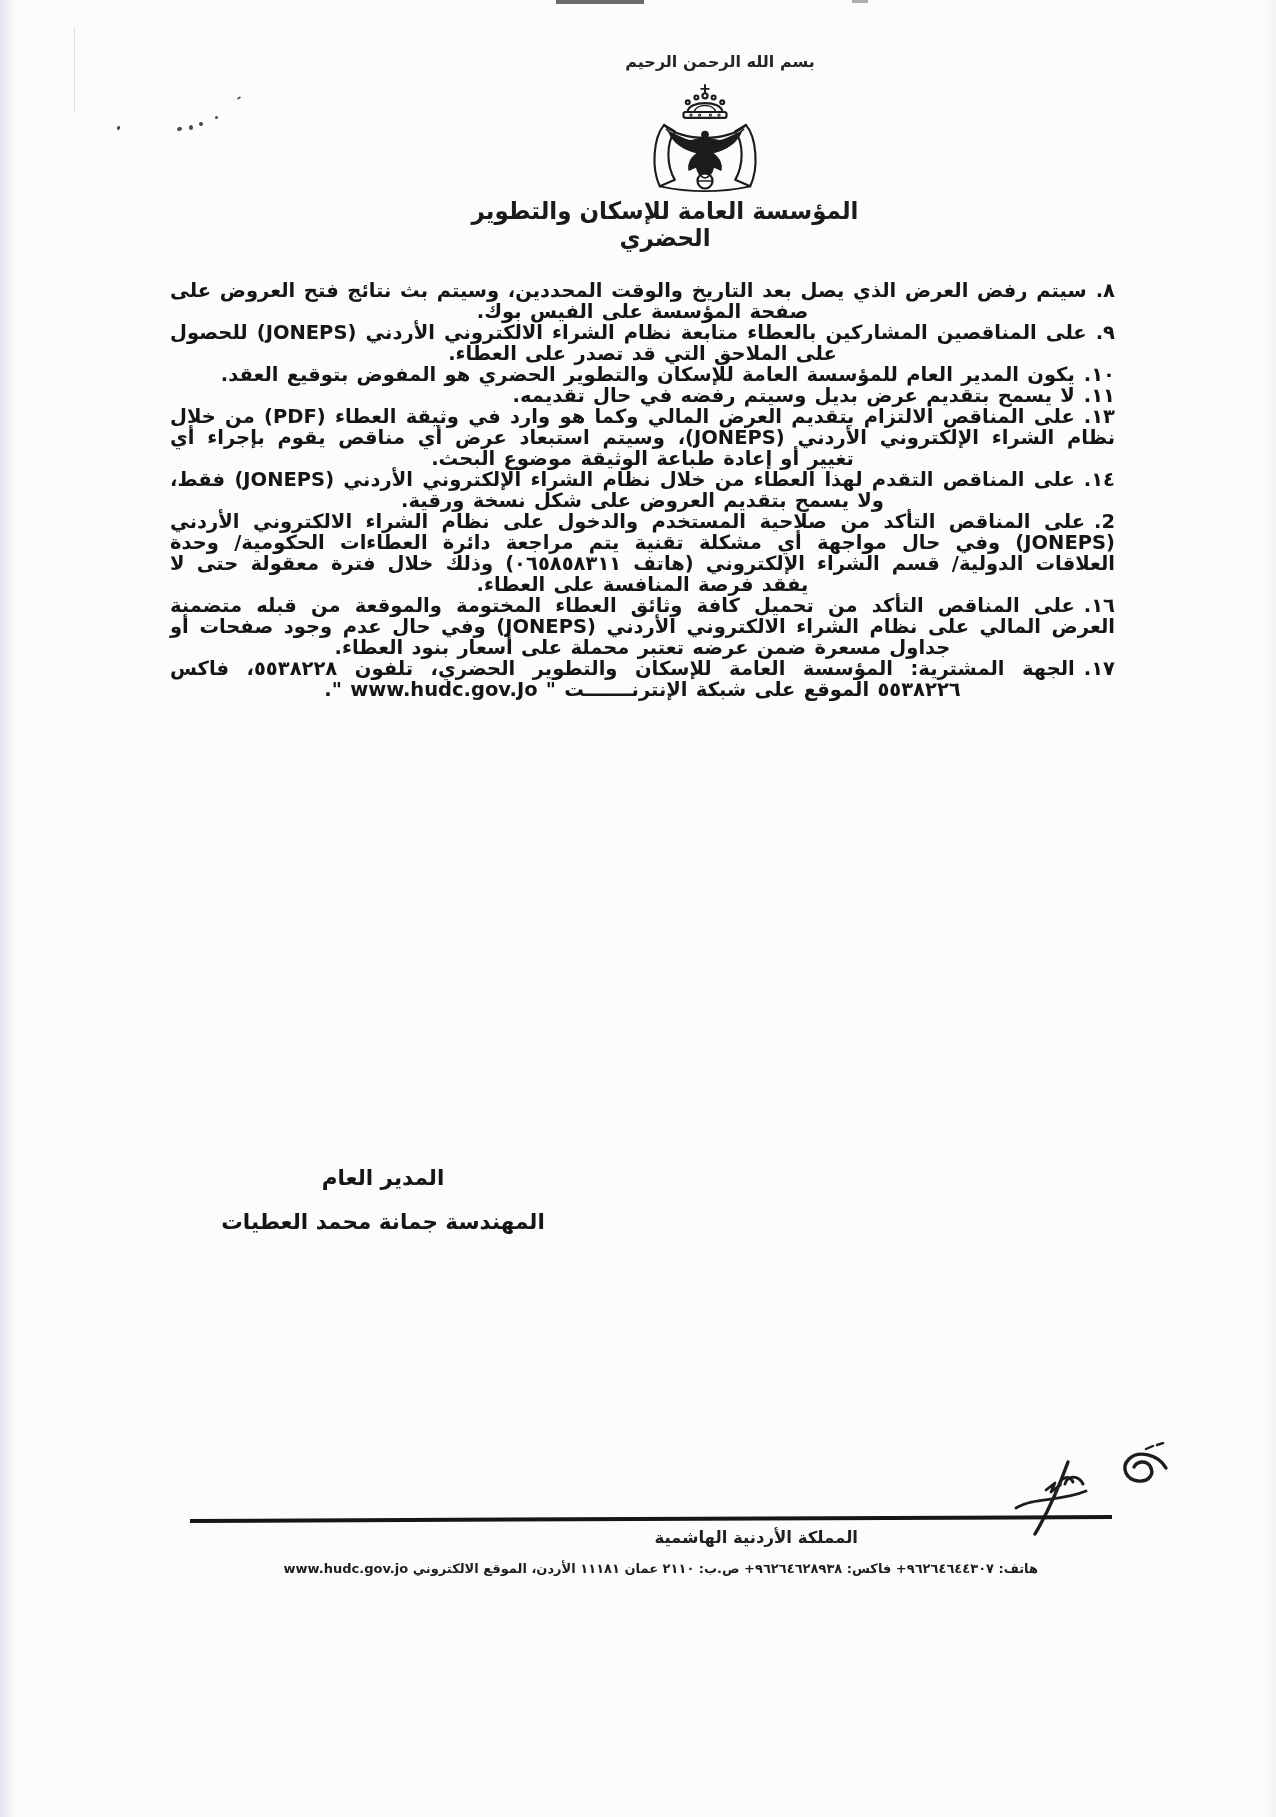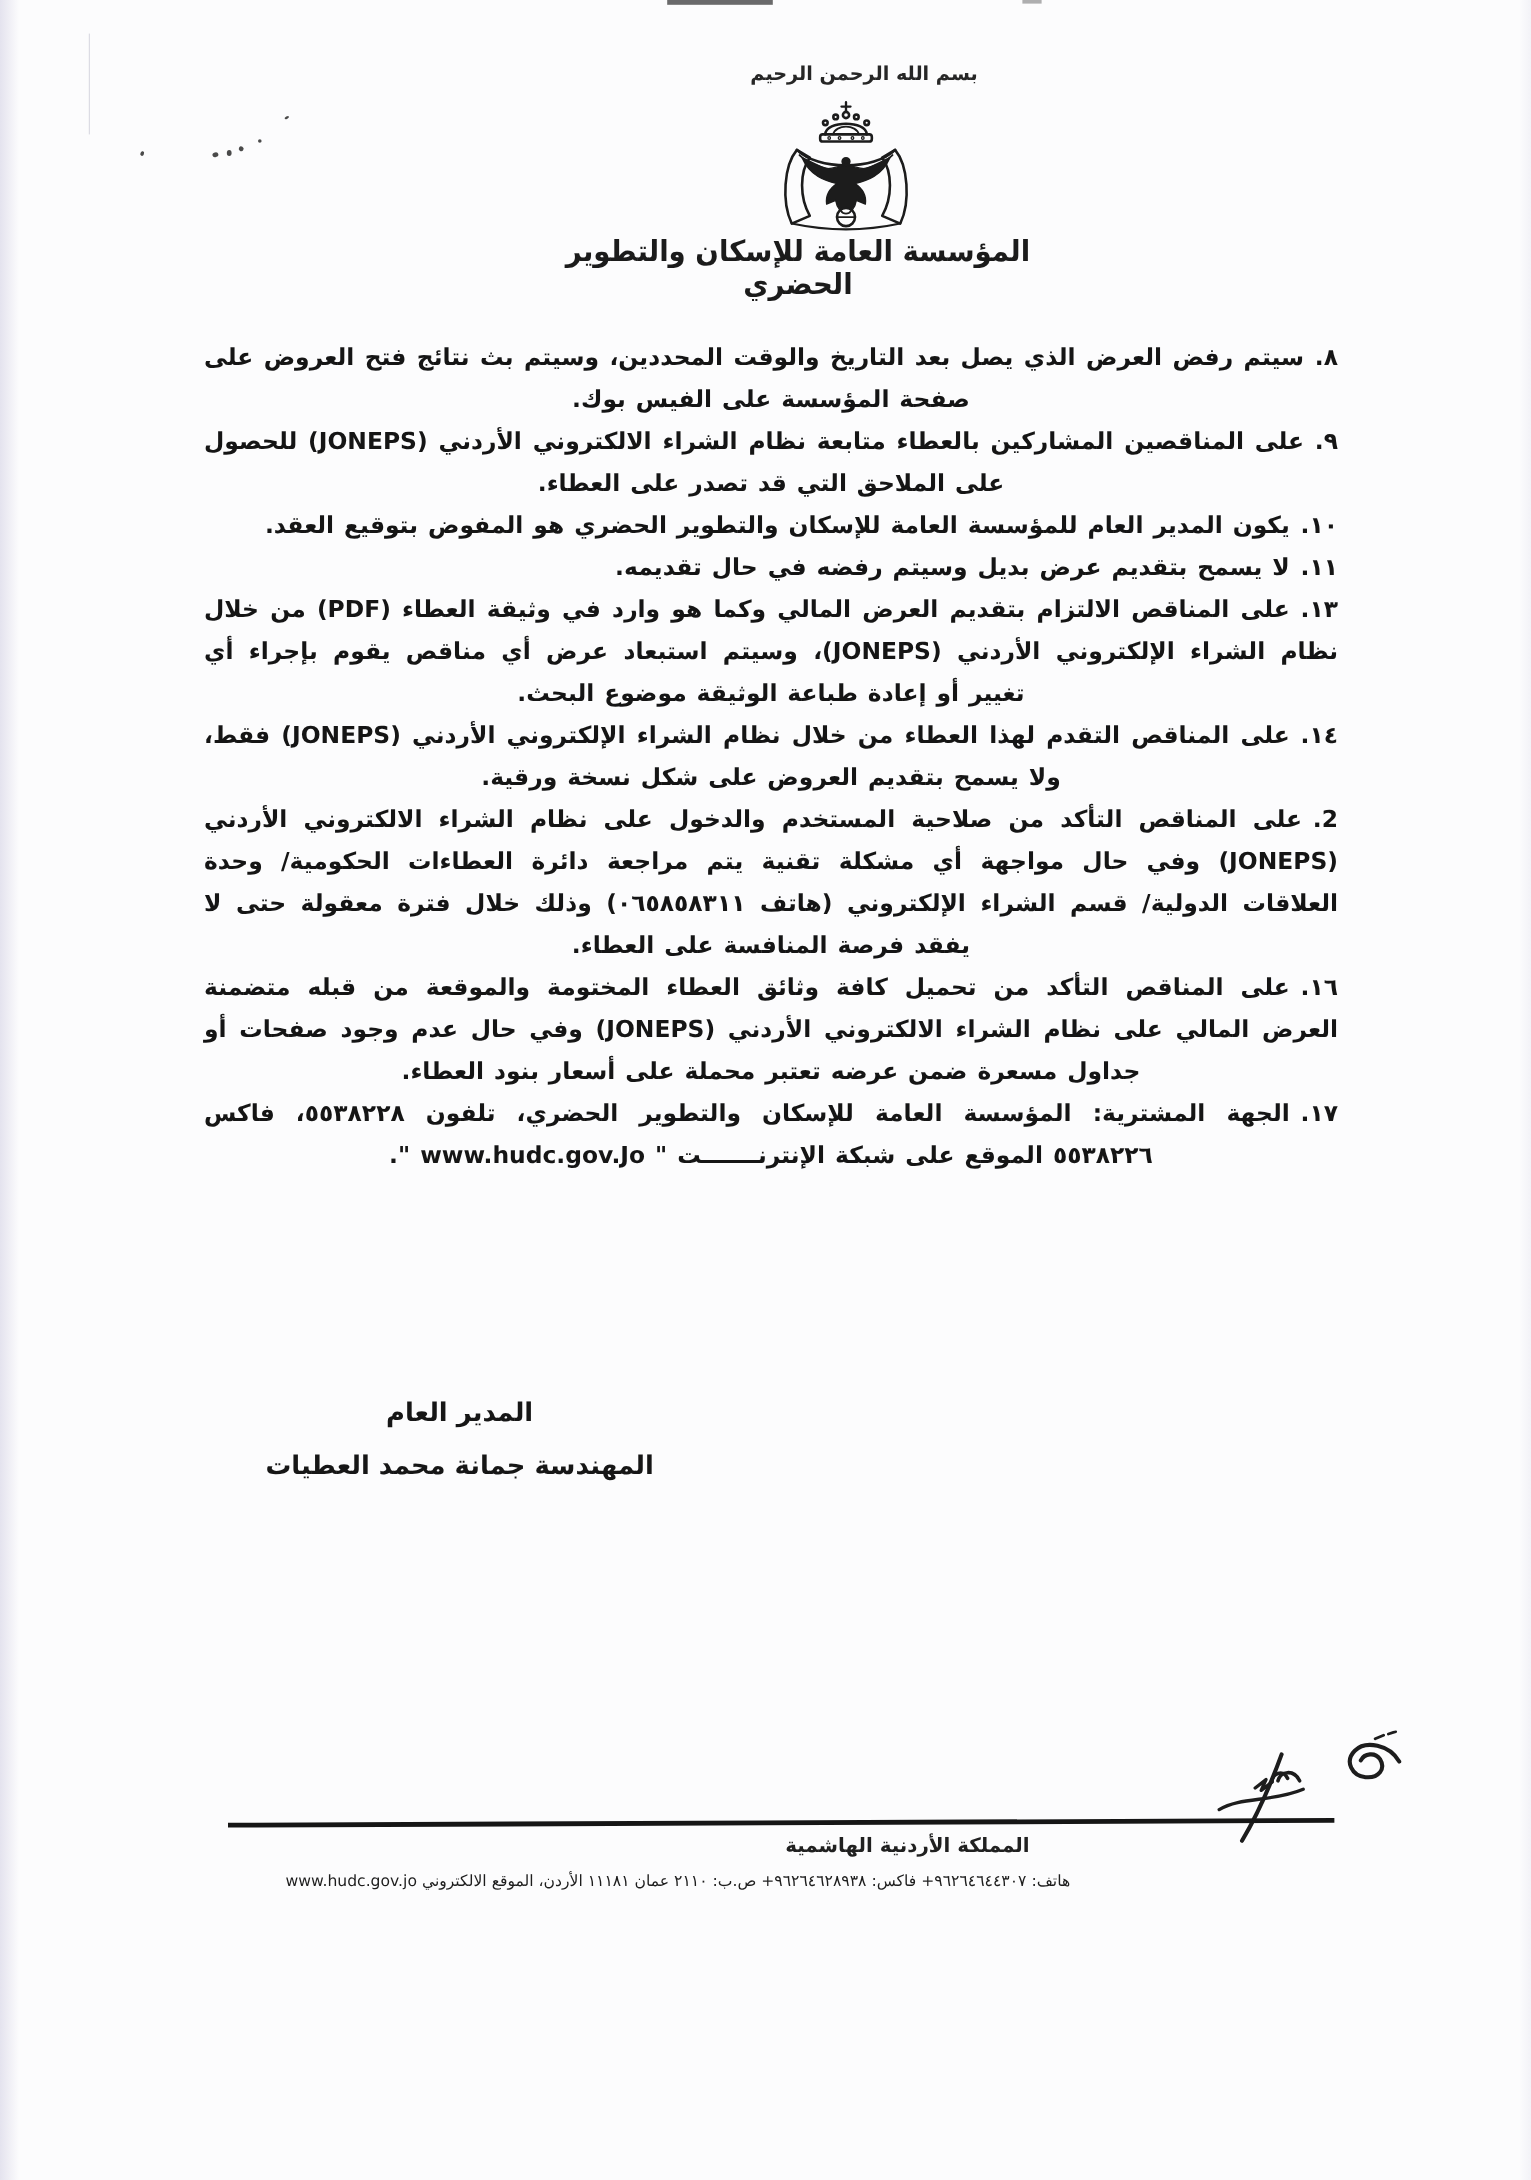--- a/index.html
+++ b/index.html
@@ -28,21 +28,21 @@
     text-align:center; direction:rtl;
     font-size:23px; font-weight:bold; color:#1b1b1b;
     transform:scaleY(1.05);
   }
   
   .terms{
     position:absolute; top:280px; right:161px; width:945px;
     direction:rtl;
   }
   .item{
-    font-size:19.5px; font-weight:bold; line-height:35px;
+    font-size:19.5px; font-weight:bold; line-height:21px;
     text-align:justify; text-align-last:center;
     word-spacing:1.5px;
     margin:0;
   }
   .item.single{ text-align-last:right; }
   .num{ margin-left:9px; }
   
   .sig-block{
     position:absolute; top:1156px; left:208px; width:350px;
     direction:rtl; text-align:center;
@@ -54,22 +54,22 @@
     position:absolute; top:1517px; left:190px; width:922px; height:4px;
     background:#161616; transform:rotate(-0.25deg);
   }
   .kingdom{
     position:absolute; top:1528px; left:438px; width:420px;
     text-align:right; direction:rtl;
     font-size:16.5px; font-weight:bold; color:#202020;
   }
   .contact{
     position:absolute; top:1561px; left:238px; width:800px;
-    text-align:left; direction:rtl;
-    font-size:13px; font-weight:normal; color:#1d1d1d;
+    text-align:right; direction:rtl;
+    font-size:13px; font-weight:bold; color:#1d1d1d;
   }
   
   .artifact{ position:absolute; background:#3a3a3a; }
   .speck{ position:absolute; background:#4a4a4a; border-radius:50%; }
   .crease{ position:absolute; width:1px; background:#cfcfd8; opacity:.7; }
 </style>
 </head>
 <body>
 
 <div class="page">

